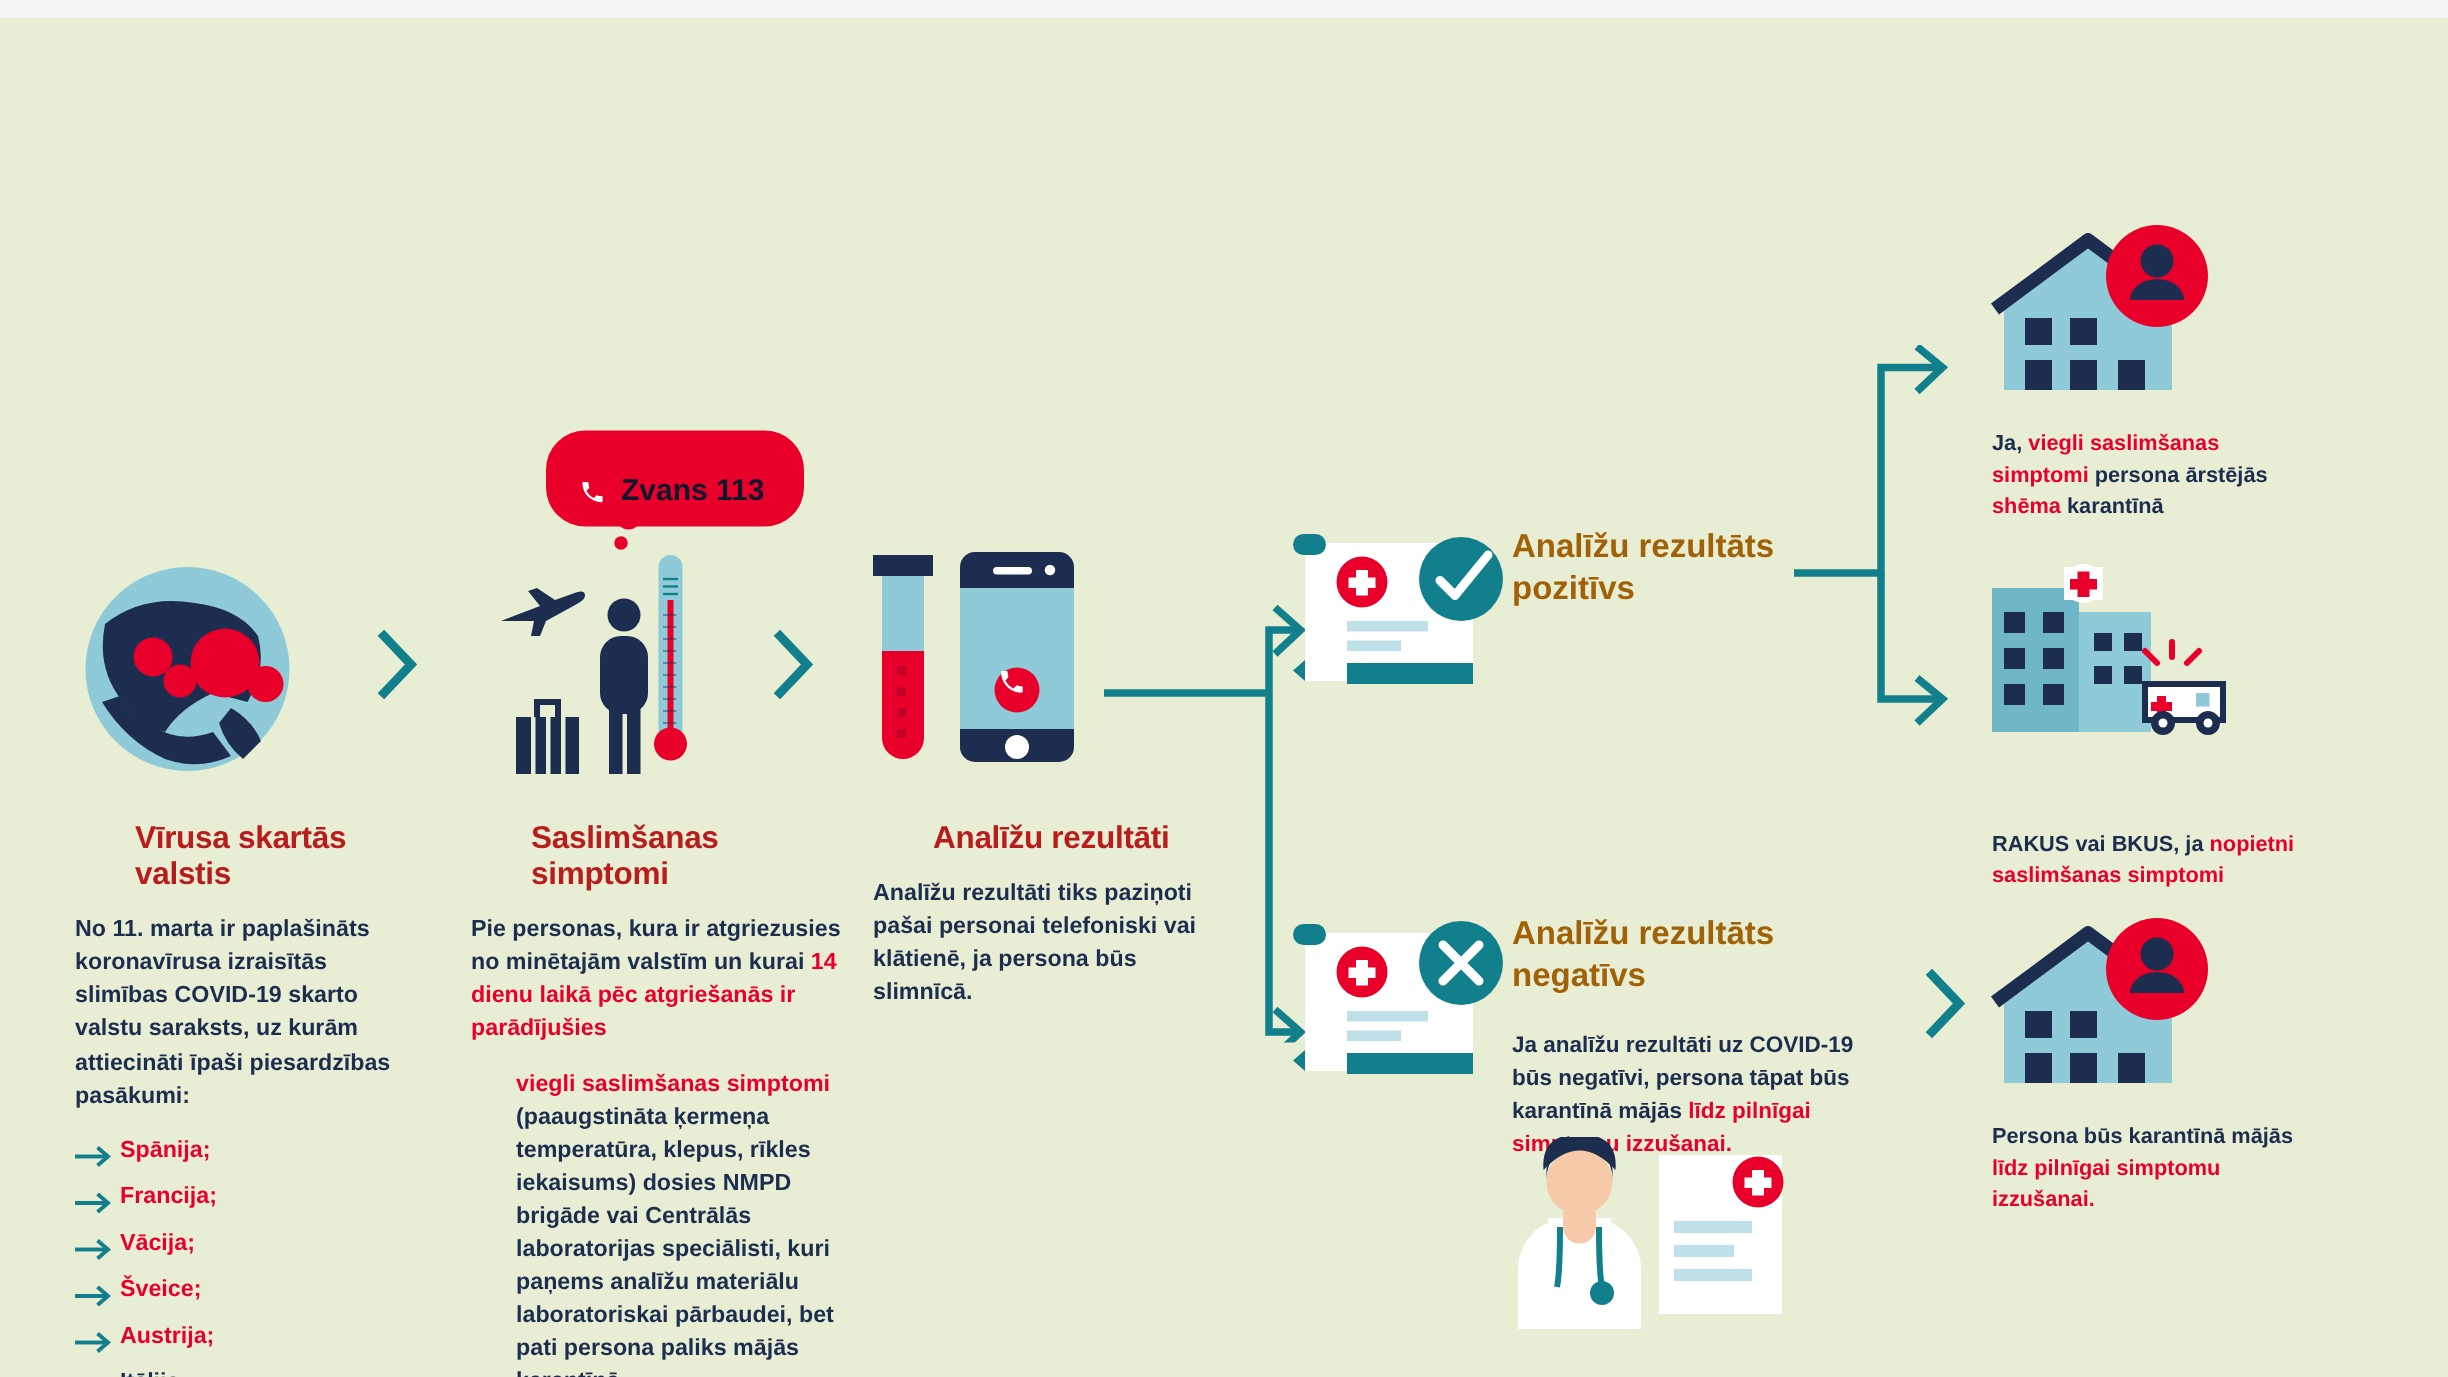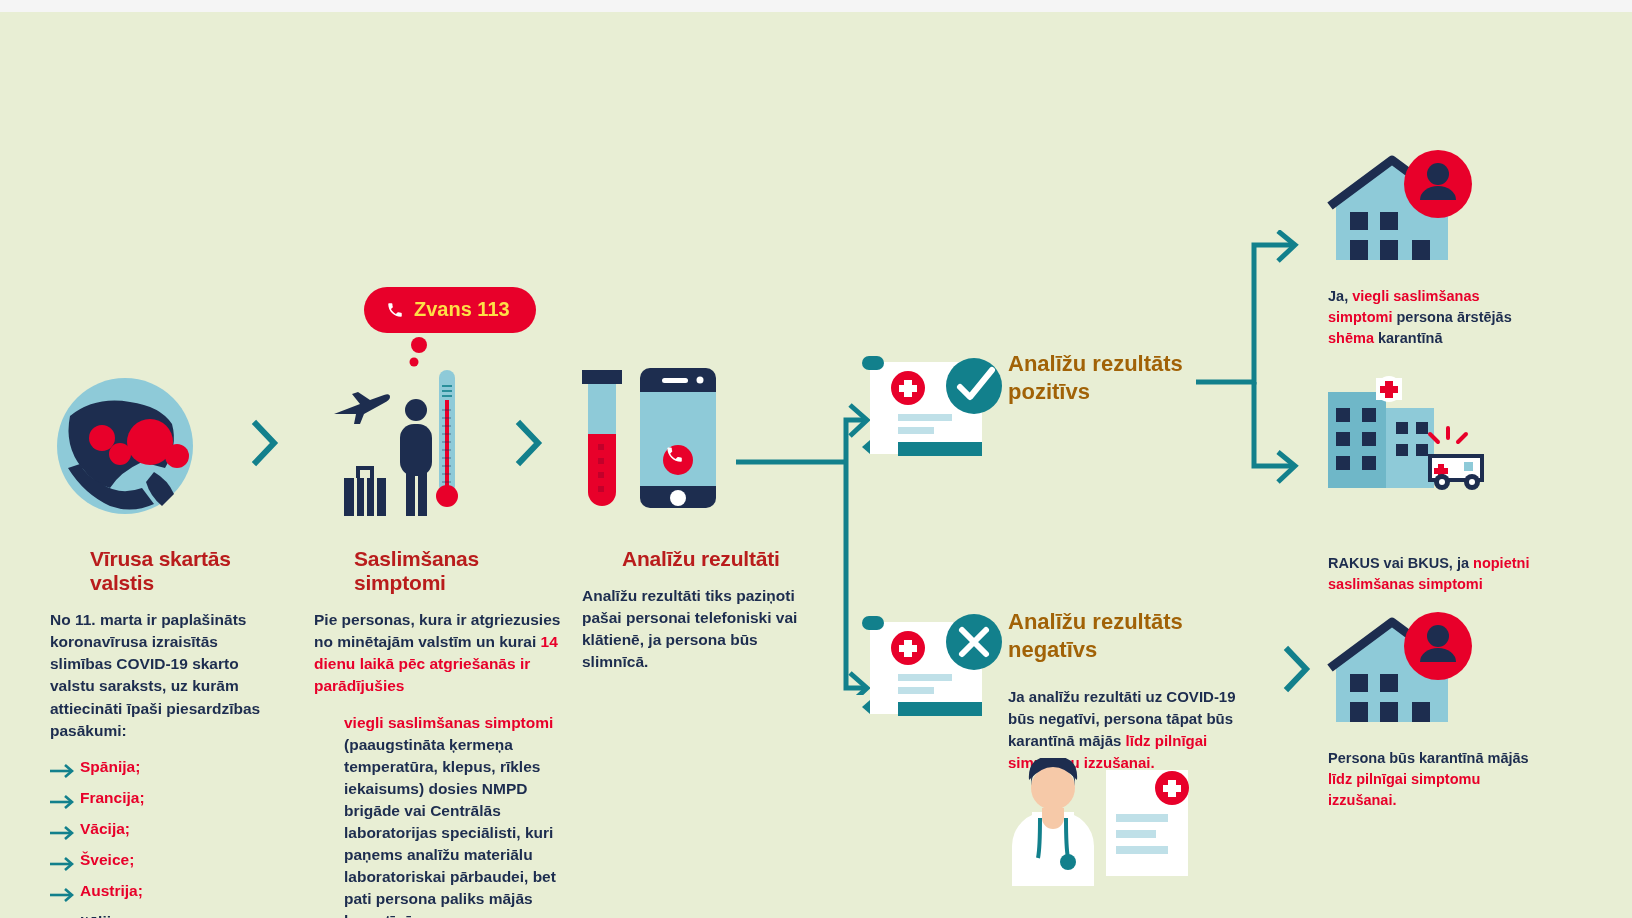--- a/index.html
+++ b/index.html
@@ -44,22 +44,22 @@
   .arrow-ic { flex: 0 0 30px; margin-top: 4px; }
   .arow .txt { font-size: 15.5px; font-weight: bold; line-height: 1.42; color: #1d2d4f; }
   .arow .txt.red { color: #e8002a; }
 
   
   .chev { position: absolute; }
 
   
   .pill {
     position: absolute; left: 364px; top: 287px;
-    background: #e8002a; color: #fde047; border-radius: 26px;
-    padding: 11px 26px 12px 22px; font-size: 20px; font-weight: bold;
+    background: #e8002a; color: #0f172a; border-radius: 26px;
+    padding: 29px 26px 12px 22px; font-size: 20px; font-weight: bold;
     display: flex; align-items: center; gap: 10px;
   }
 
   
   .rt { position: absolute; width: 215px; }
   .rt .line { font-size: 14.5px; font-weight: bold; line-height: 1.45; color: #1d2d4f; }
   .rt .line .r { color: #e8002a; }
 
   .mid { position: absolute; width: 265px; }
   .mid .head { color: #a16207; font-size: 22px; font-weight: bold; line-height: 1.28; }

